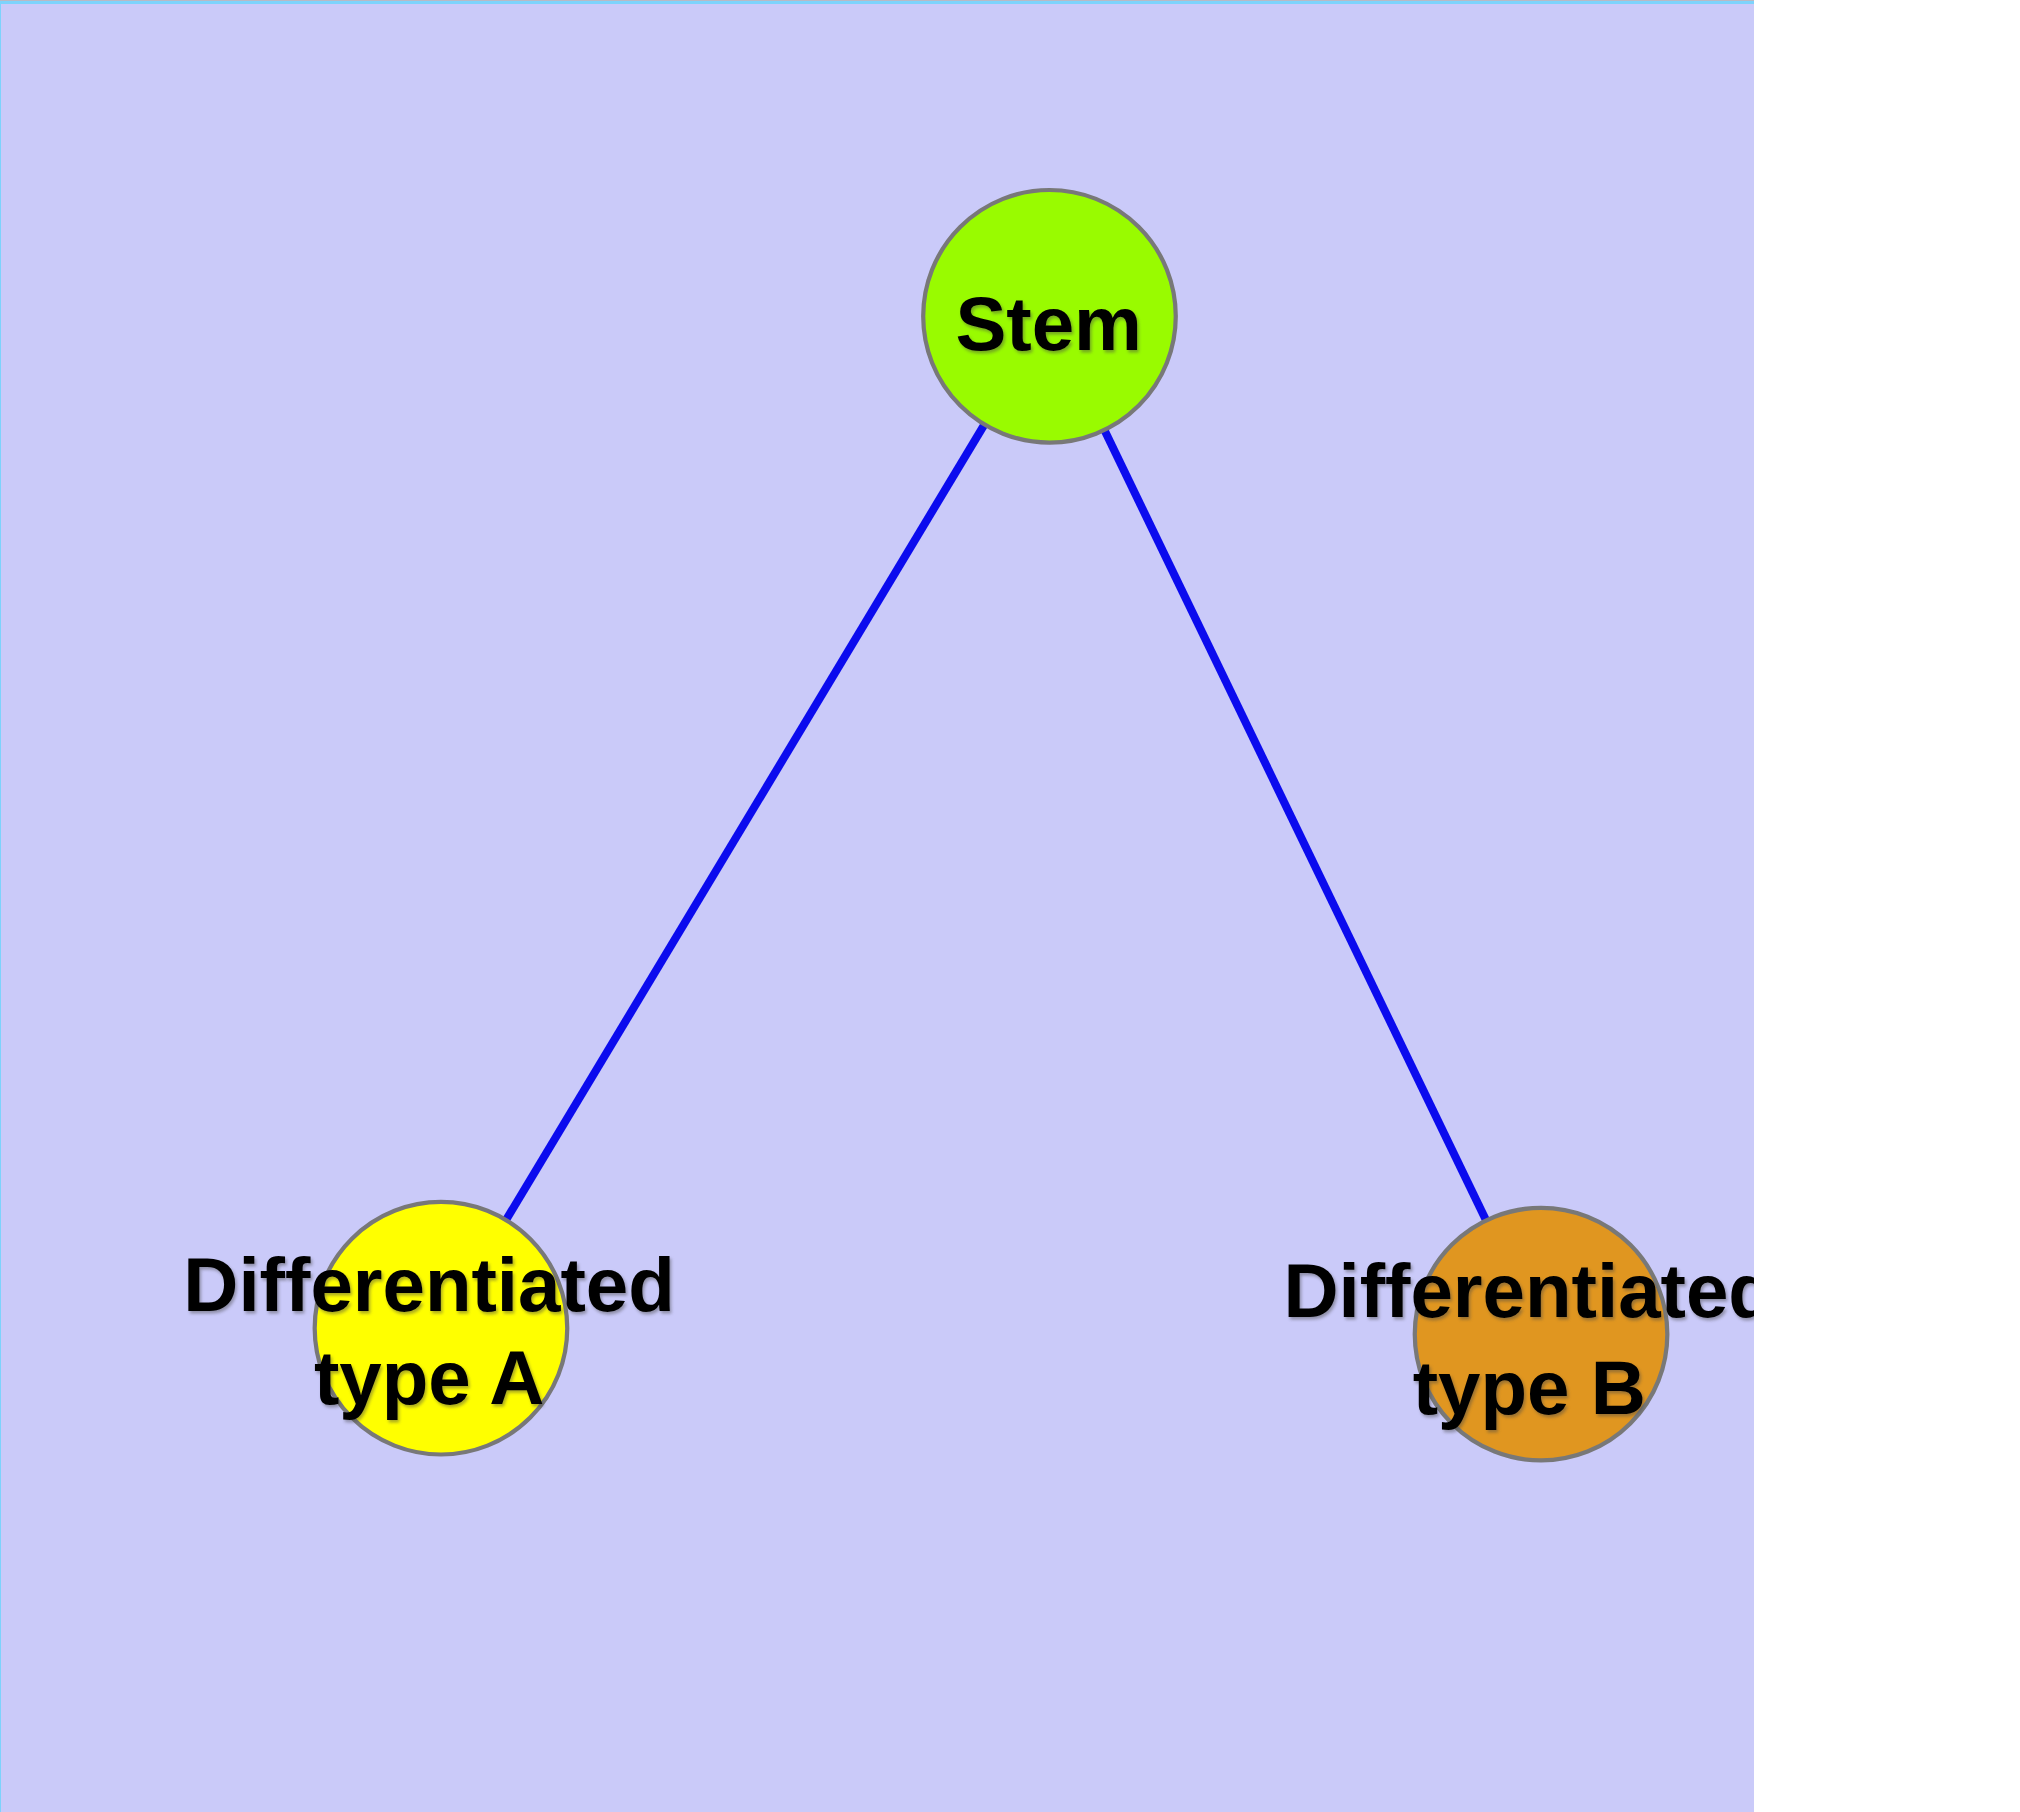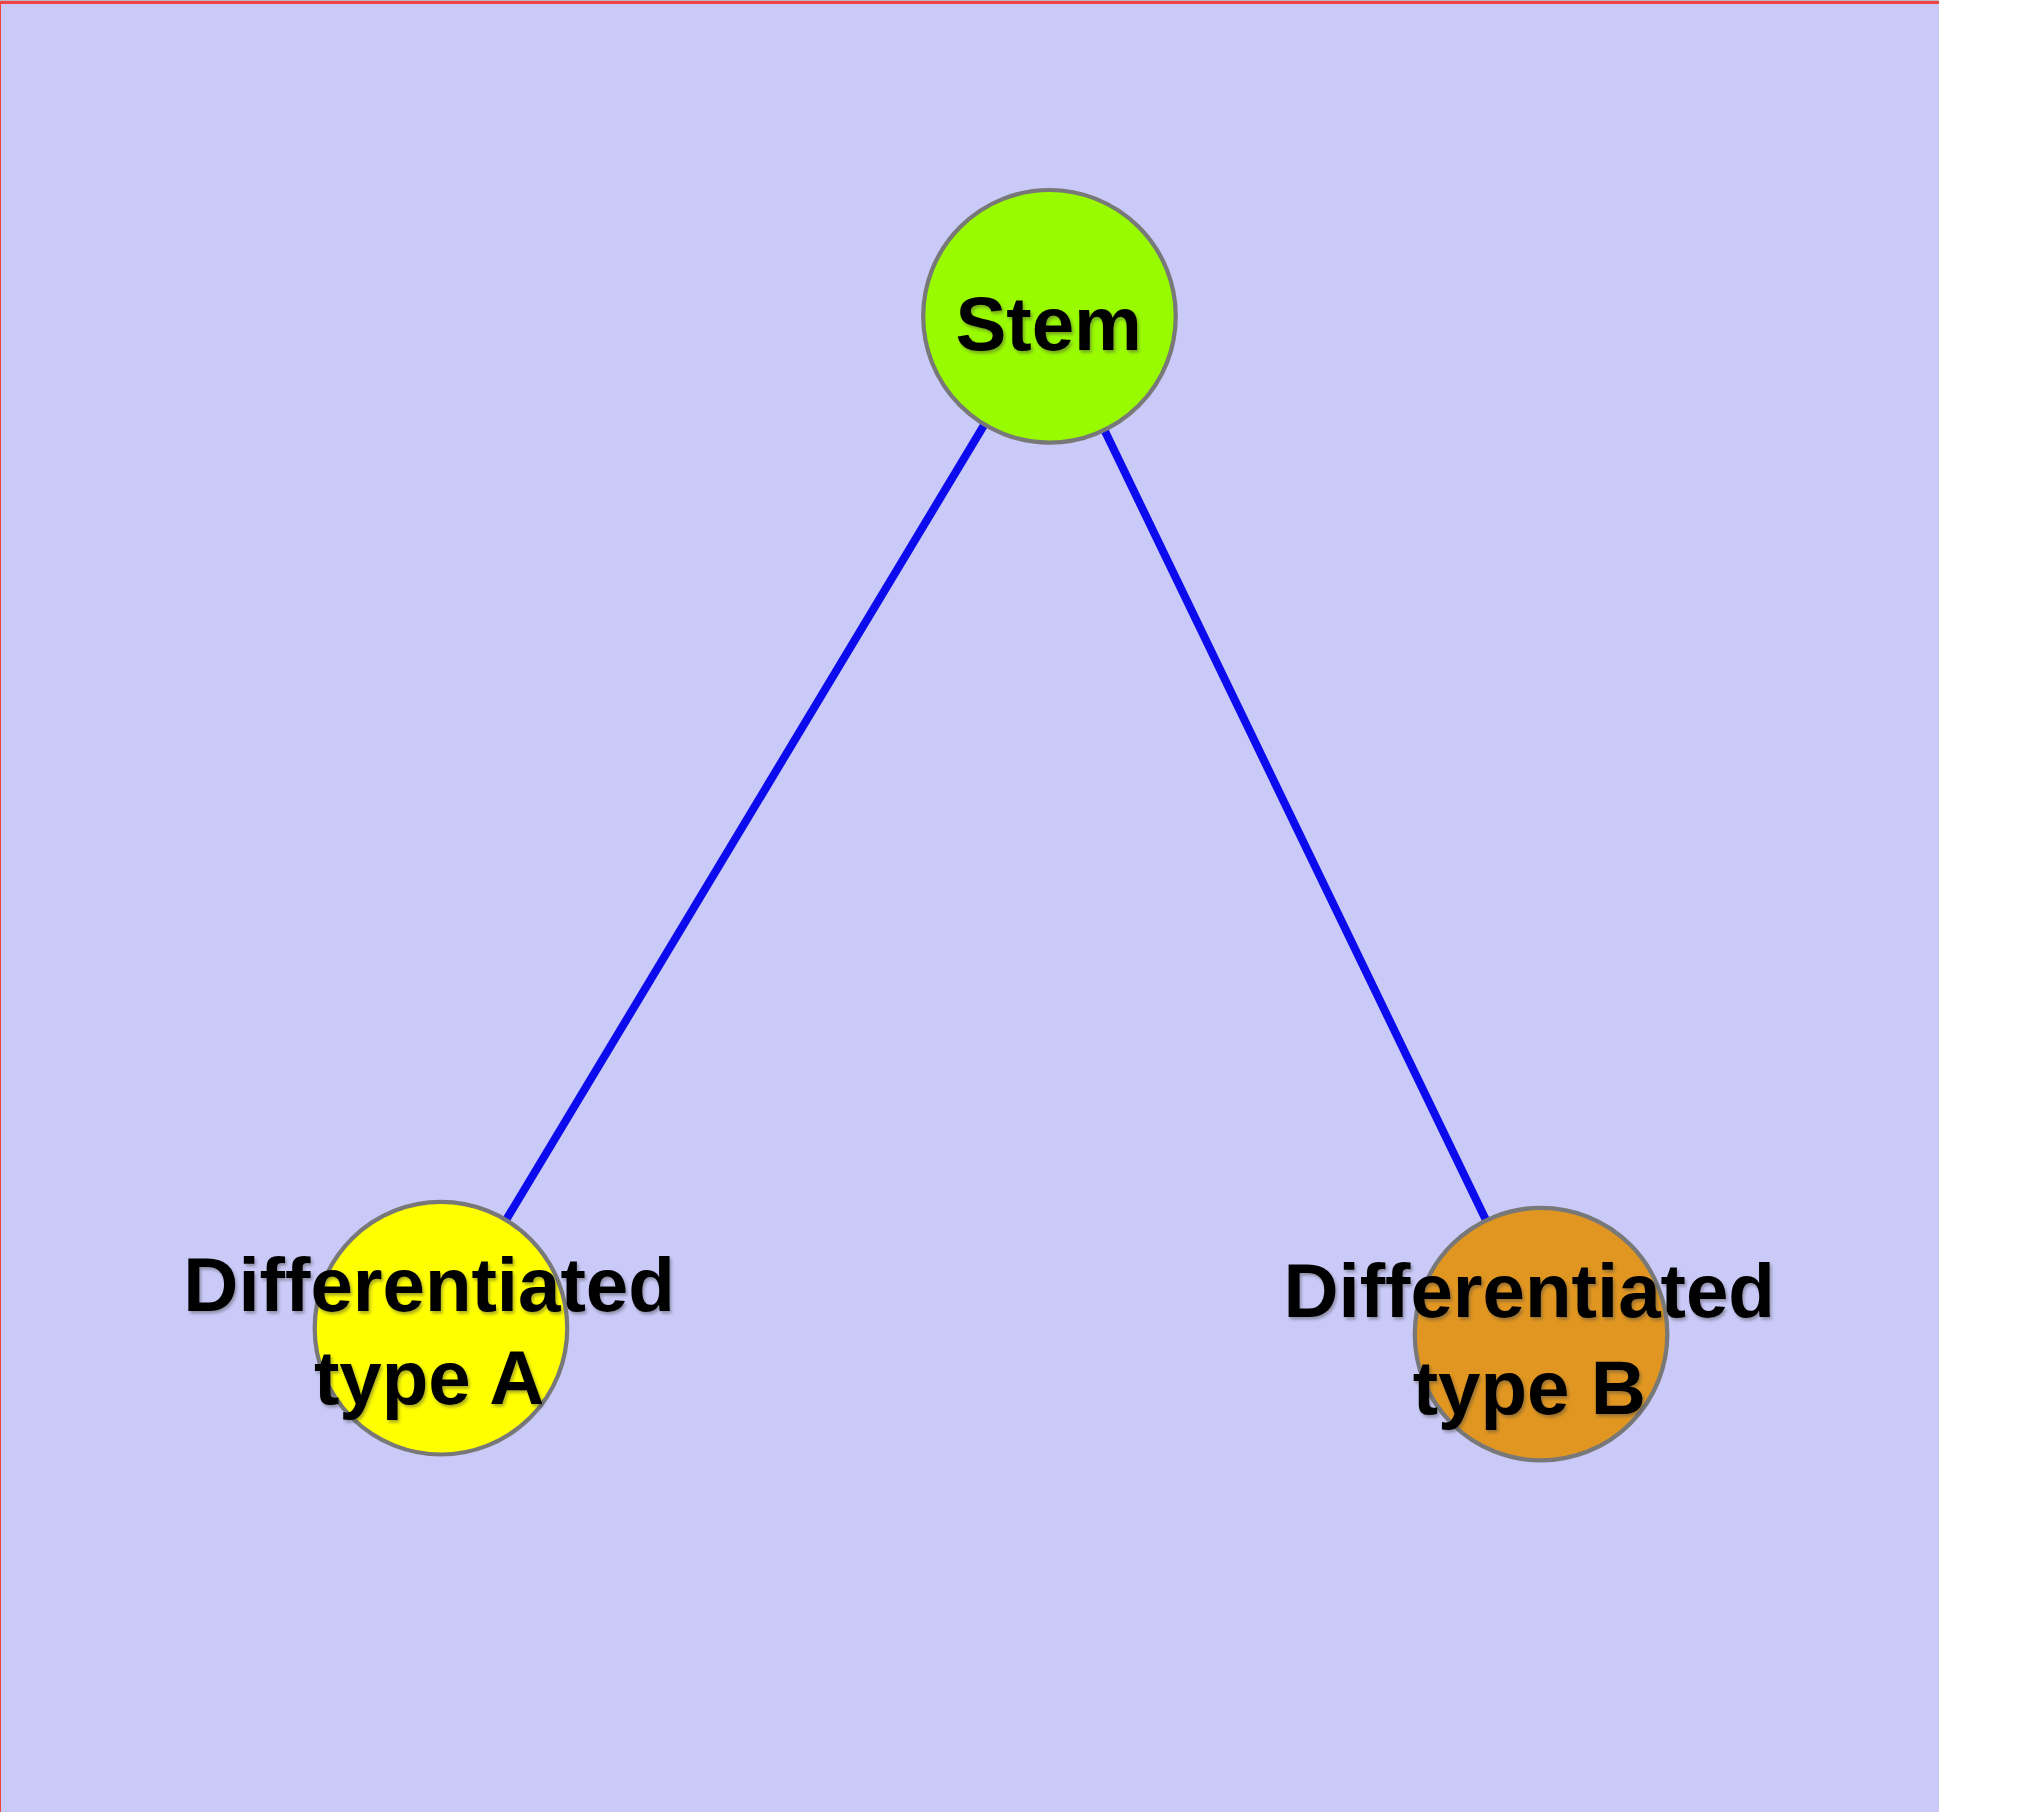--- a/index.html
+++ b/index.html
@@ -2,23 +2,23 @@
 <html style="font-size:13.6px"><head>
 <meta charset="utf-8">
 <style>
   html, body {
     margin: 0;
     padding: 0;
     background: #ffffff;
   }
   #stage {
     position: relative;
-    width: 1939px;
+    width: 1754px;
     height: 1812px;
-    background: #ef4444;
+    background: #7dd3fc;
     overflow: hidden;
     border-top: 0.8px solid #b9b9c4;
     text-align: center;
   }
   #canvas-bg {
     position: absolute;
     left: 0.8px;
     top: 2.5px;
     right: 0;
     bottom: 0;

